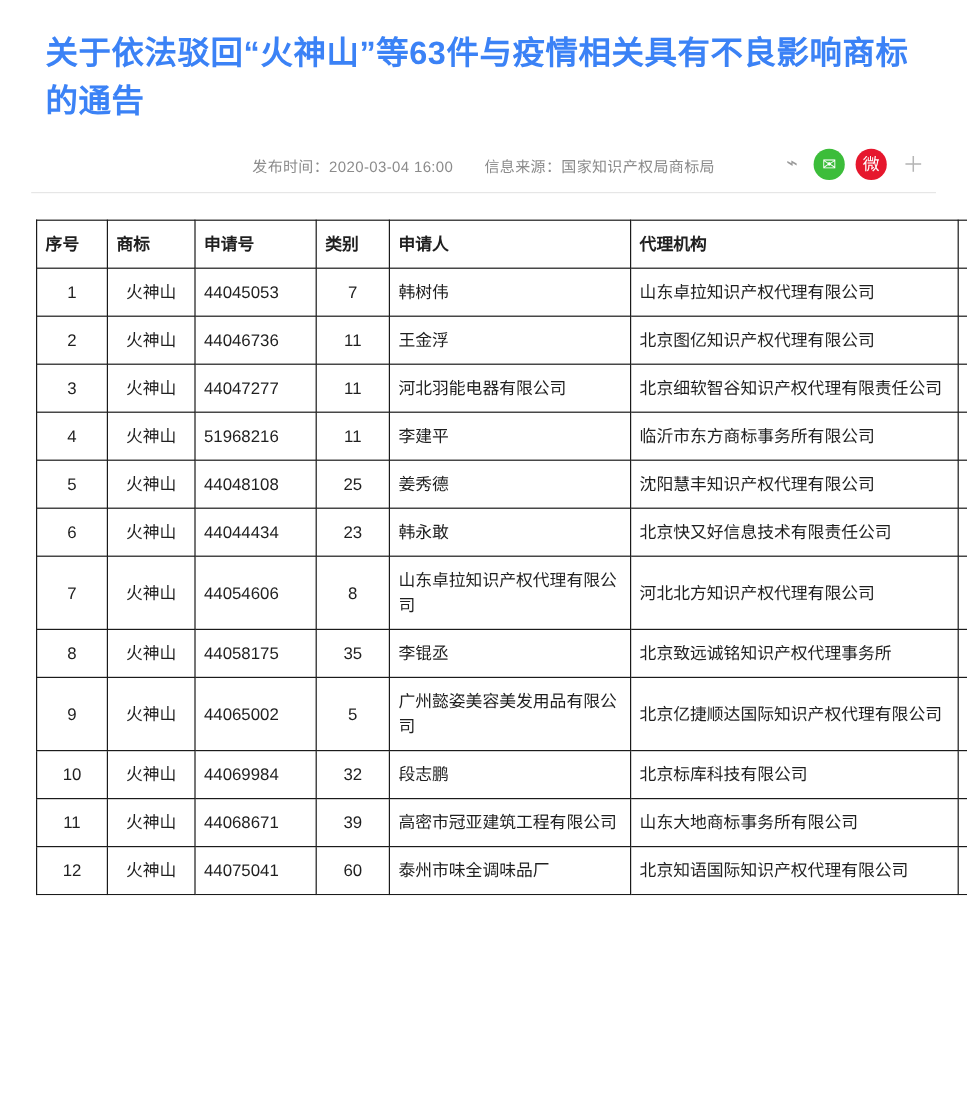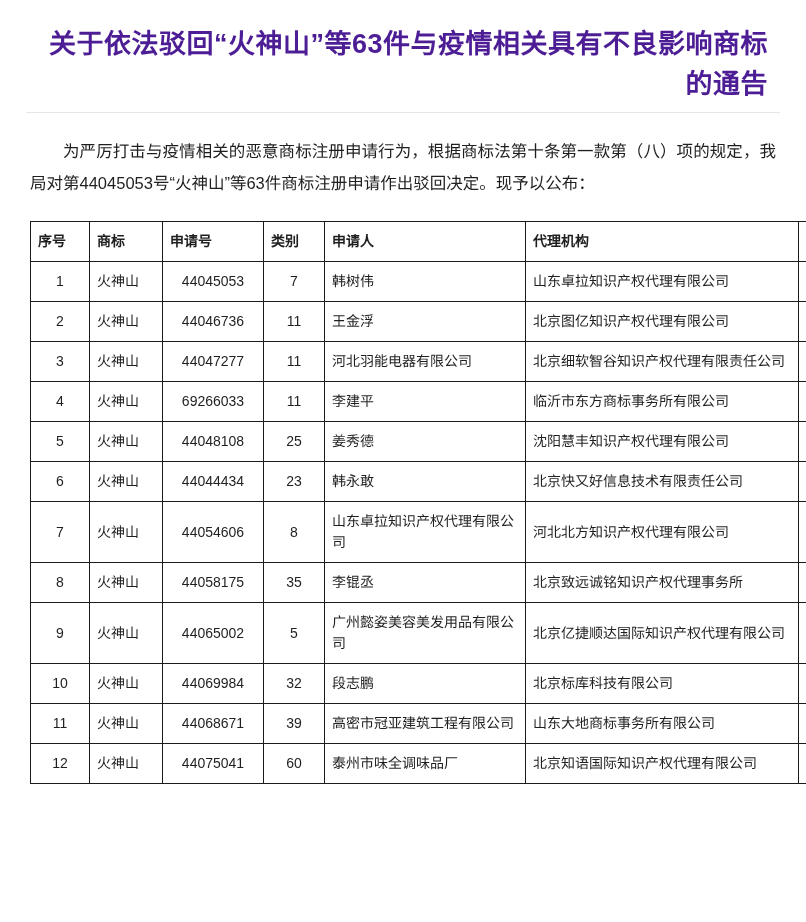--- a/index.html
+++ b/index.html
@@ -18,22 +18,22 @@
     width: 806px;
     box-sizing: border-box;
     padding: 0 26px;
   }
   .title {
     margin: 24px 0 0 0;
     padding: 0 12px;
     font-size: 27px;
     line-height: 40px;
     font-weight: bold;
-    text-align: right;
-    color: #4c1d95;
+    text-align: left;
+    color: #3b82f6;
     letter-spacing: 0.5px;
   }
   .meta-row {
     margin-top: 18px;
     display: flex;
     align-items: center;
     justify-content: center;
     position: relative;
     height: 30px;
   }
@@ -102,45 +102,55 @@
     line-height: 21px;
     vertical-align: middle;
     color: #1f1f1f;
     word-break: break-all;
   }
   table.reject-table th {
     text-align: left;
     font-weight: bold;
   }
   td.c-idx   { text-align: center; width: 44px; }
-  td.c-mark  { text-align: left; width: 58px; }
-  td.c-appno { text-align: center; width: 86px; }
+  td.c-mark  { text-align: center; width: 58px; }
+  td.c-appno { width: 86px; }
   td.c-class { text-align: center; width: 46px; }
   td.c-applicant { text-align: left;  width: 186px; padding-left: 9px; }
   td.c-agent { text-align: left;  width: 258px; padding-left: 9px; }
   td.c-date  { text-align: center; width: 80px; }
   th.c-idx   { width: 44px; }
   th.c-mark  { width: 58px; }
   th.c-appno { width: 86px; }
   th.c-class { width: 46px; }
   th.c-applicant { width: 186px; }
   th.c-agent { width: 258px; }
   th.c-date  { width: 80px; }
 </style>
 </head>
 <body>
 
 <div class="page">
 
   <h1 class="title">关于依法驳回“火神山”等63件与疫情相关具有不良影响商标的通告</h1>
 
+  <div class="meta-row">
+    <div class="meta-text">
+      <span>发布时间：2020-03-04 16:00</span><span class="sep"></span><span>信息来源：国家知识产权局商标局</span>
+    </div>
+    <div class="share-group">
+      <span class="share-icon plain">⌁</span>
+      <span class="share-icon wechat">✉</span>
+      <span class="share-icon weibo">微</span>
+      <span class="share-icon more">＋</span>
+    </div>
+  </div>
 
   <div class="divider"></div>
 
-  <p class="lead">为严厉打击与疫情相关的恶意商标注册申请行为，根据商标法第十条第一款第（八）项的规定，我局对第44045053号“火神山”等63件商标注册申请作出驳回决定。现予以公布：</p>
 
   <table class="reject-table">
     <thead>
       <tr>
         <th class="c-idx">序号</th>
         <th class="c-mark">商标</th>
         <th class="c-appno">申请号</th>
         <th class="c-class">类别</th>
         <th class="c-applicant">申请人</th>
         <th class="c-agent">代理机构</th>
@@ -171,21 +181,21 @@
         <td class="c-mark">火神山</td>
         <td class="c-appno">44047277</td>
         <td class="c-class">11</td>
         <td class="c-applicant">河北羽能电器有限公司</td>
         <td class="c-agent">北京细软智谷知识产权代理有限责任公司</td>
         <td class="c-date">3月2日</td>
       </tr>
       <tr>
         <td class="c-idx">4</td>
         <td class="c-mark">火神山</td>
-        <td class="c-appno">69266033</td>
+        <td class="c-appno">51968216</td>
         <td class="c-class">11</td>
         <td class="c-applicant">李建平</td>
         <td class="c-agent">临沂市东方商标事务所有限公司</td>
         <td class="c-date">3月2日</td>
       </tr>
       <tr>
         <td class="c-idx">5</td>
         <td class="c-mark">火神山</td>
         <td class="c-appno">44048108</td>
         <td class="c-class">25</td>

